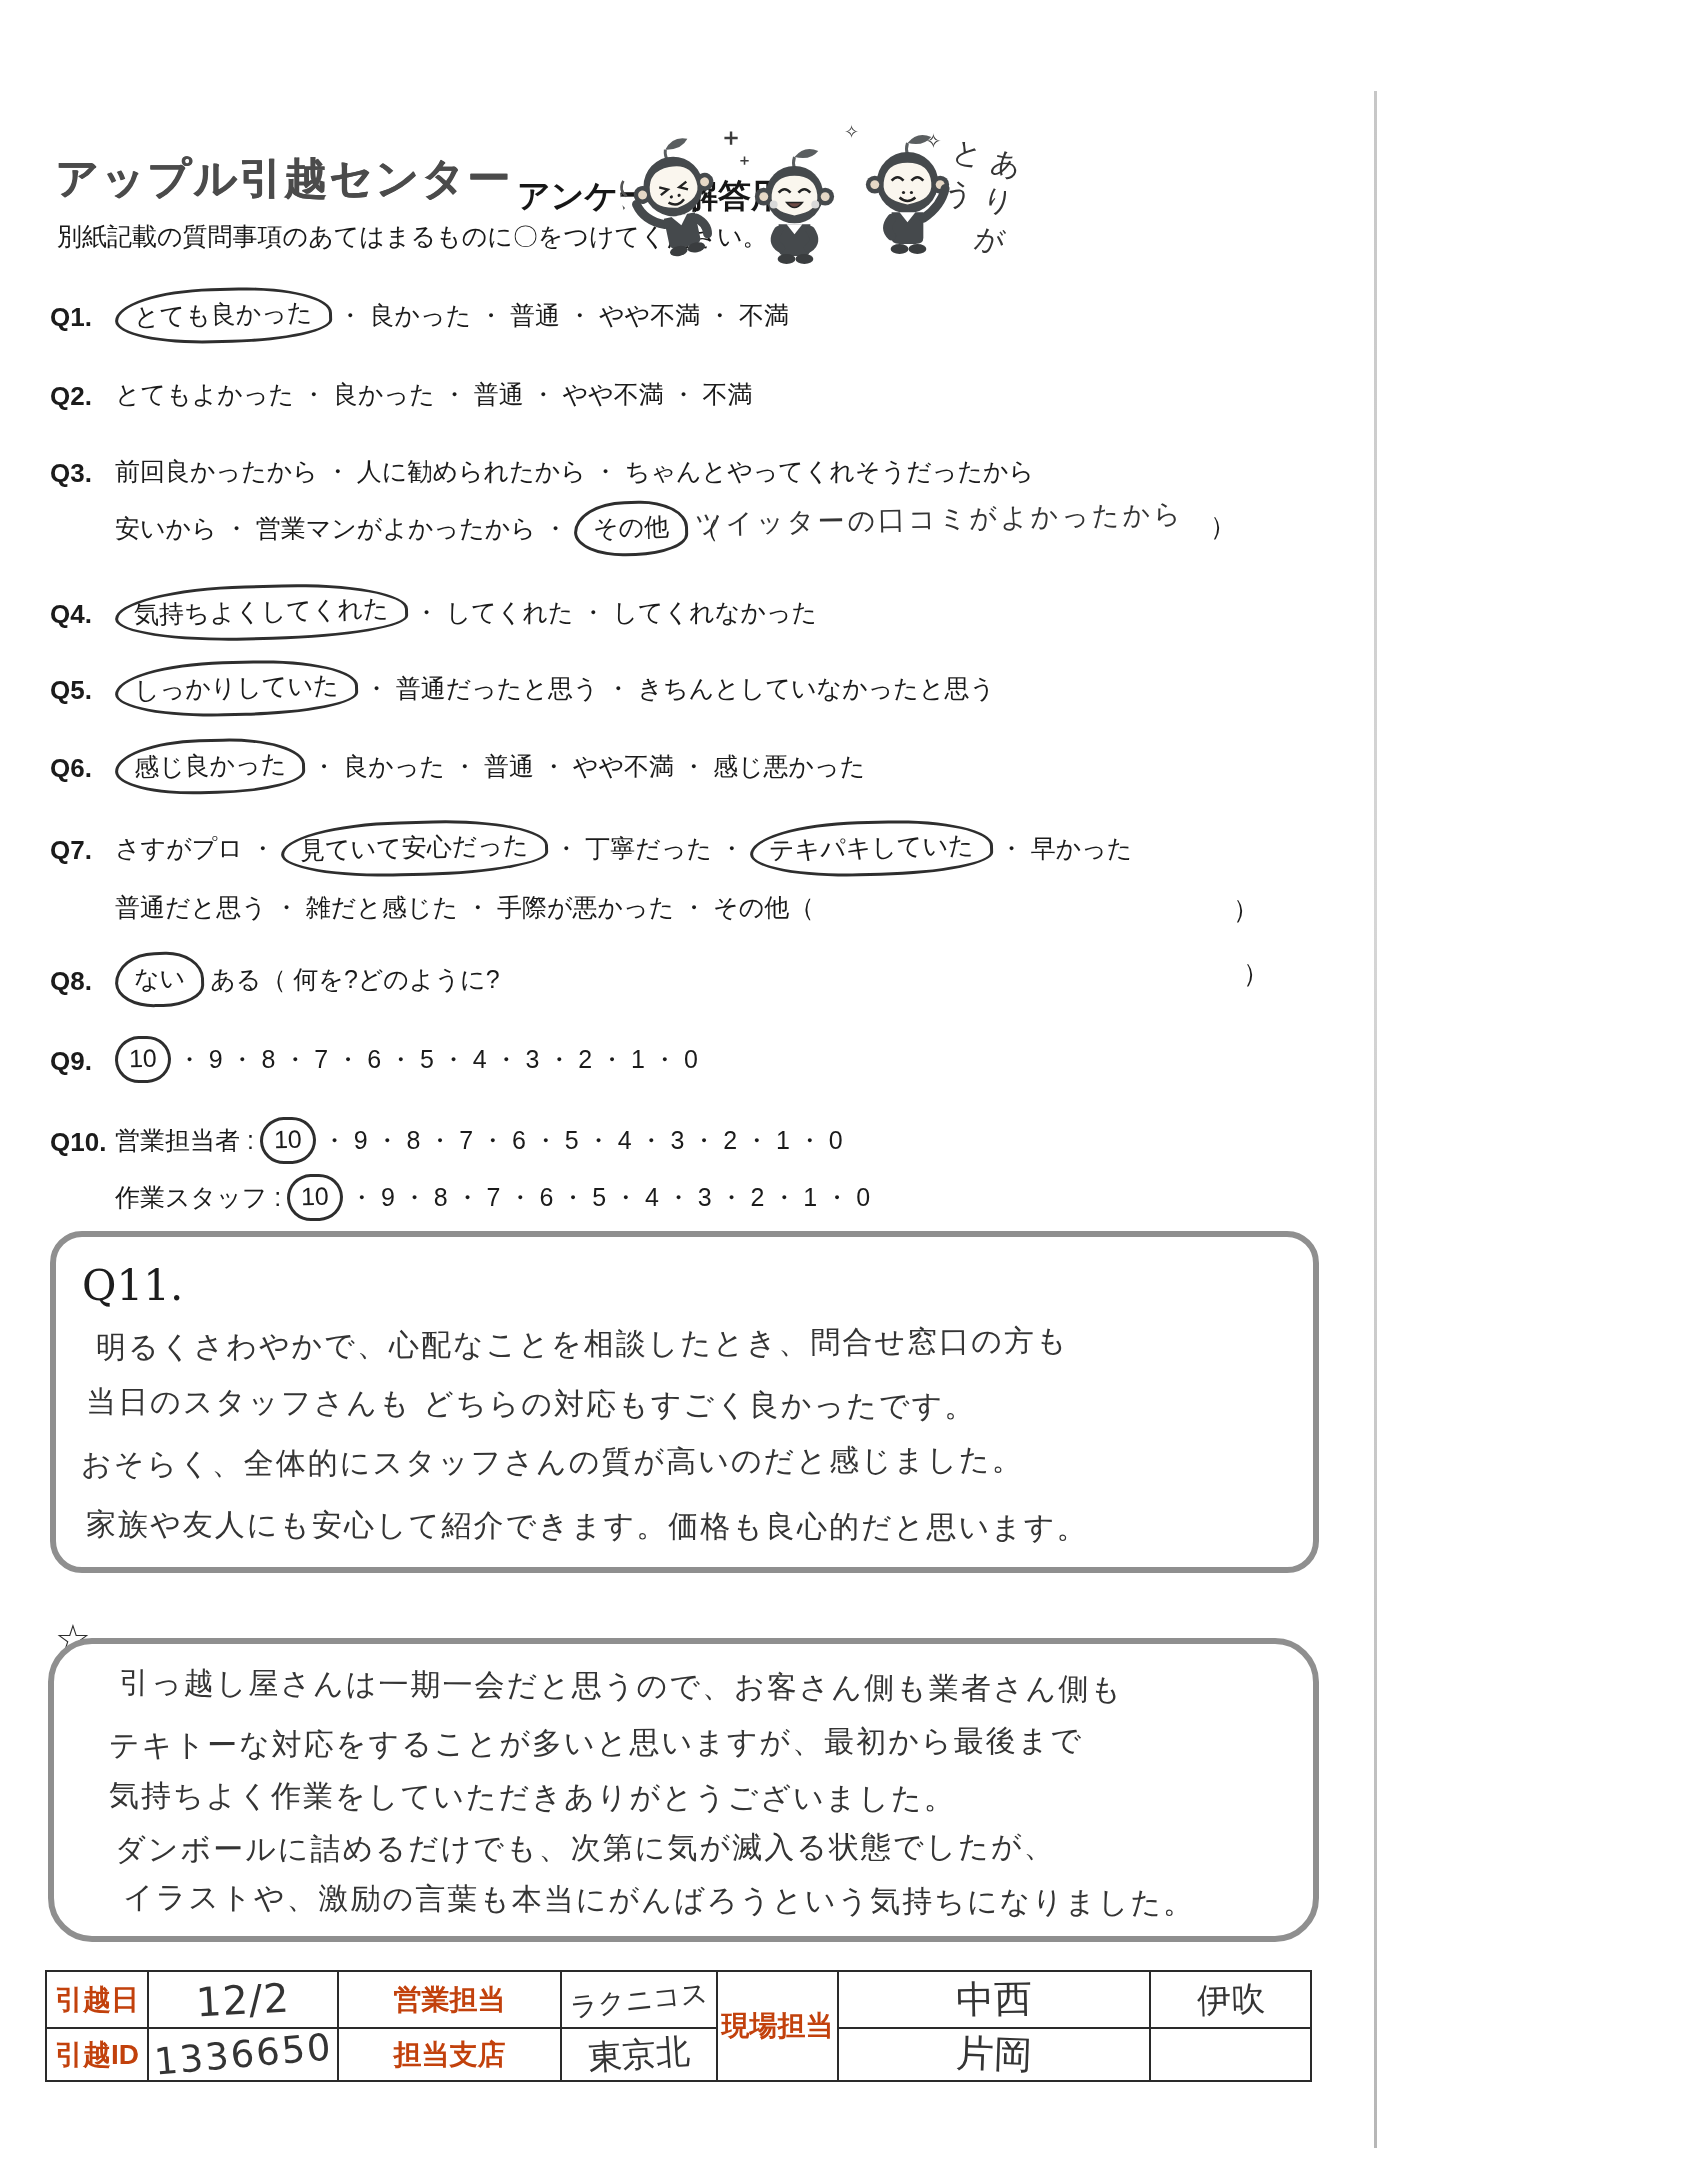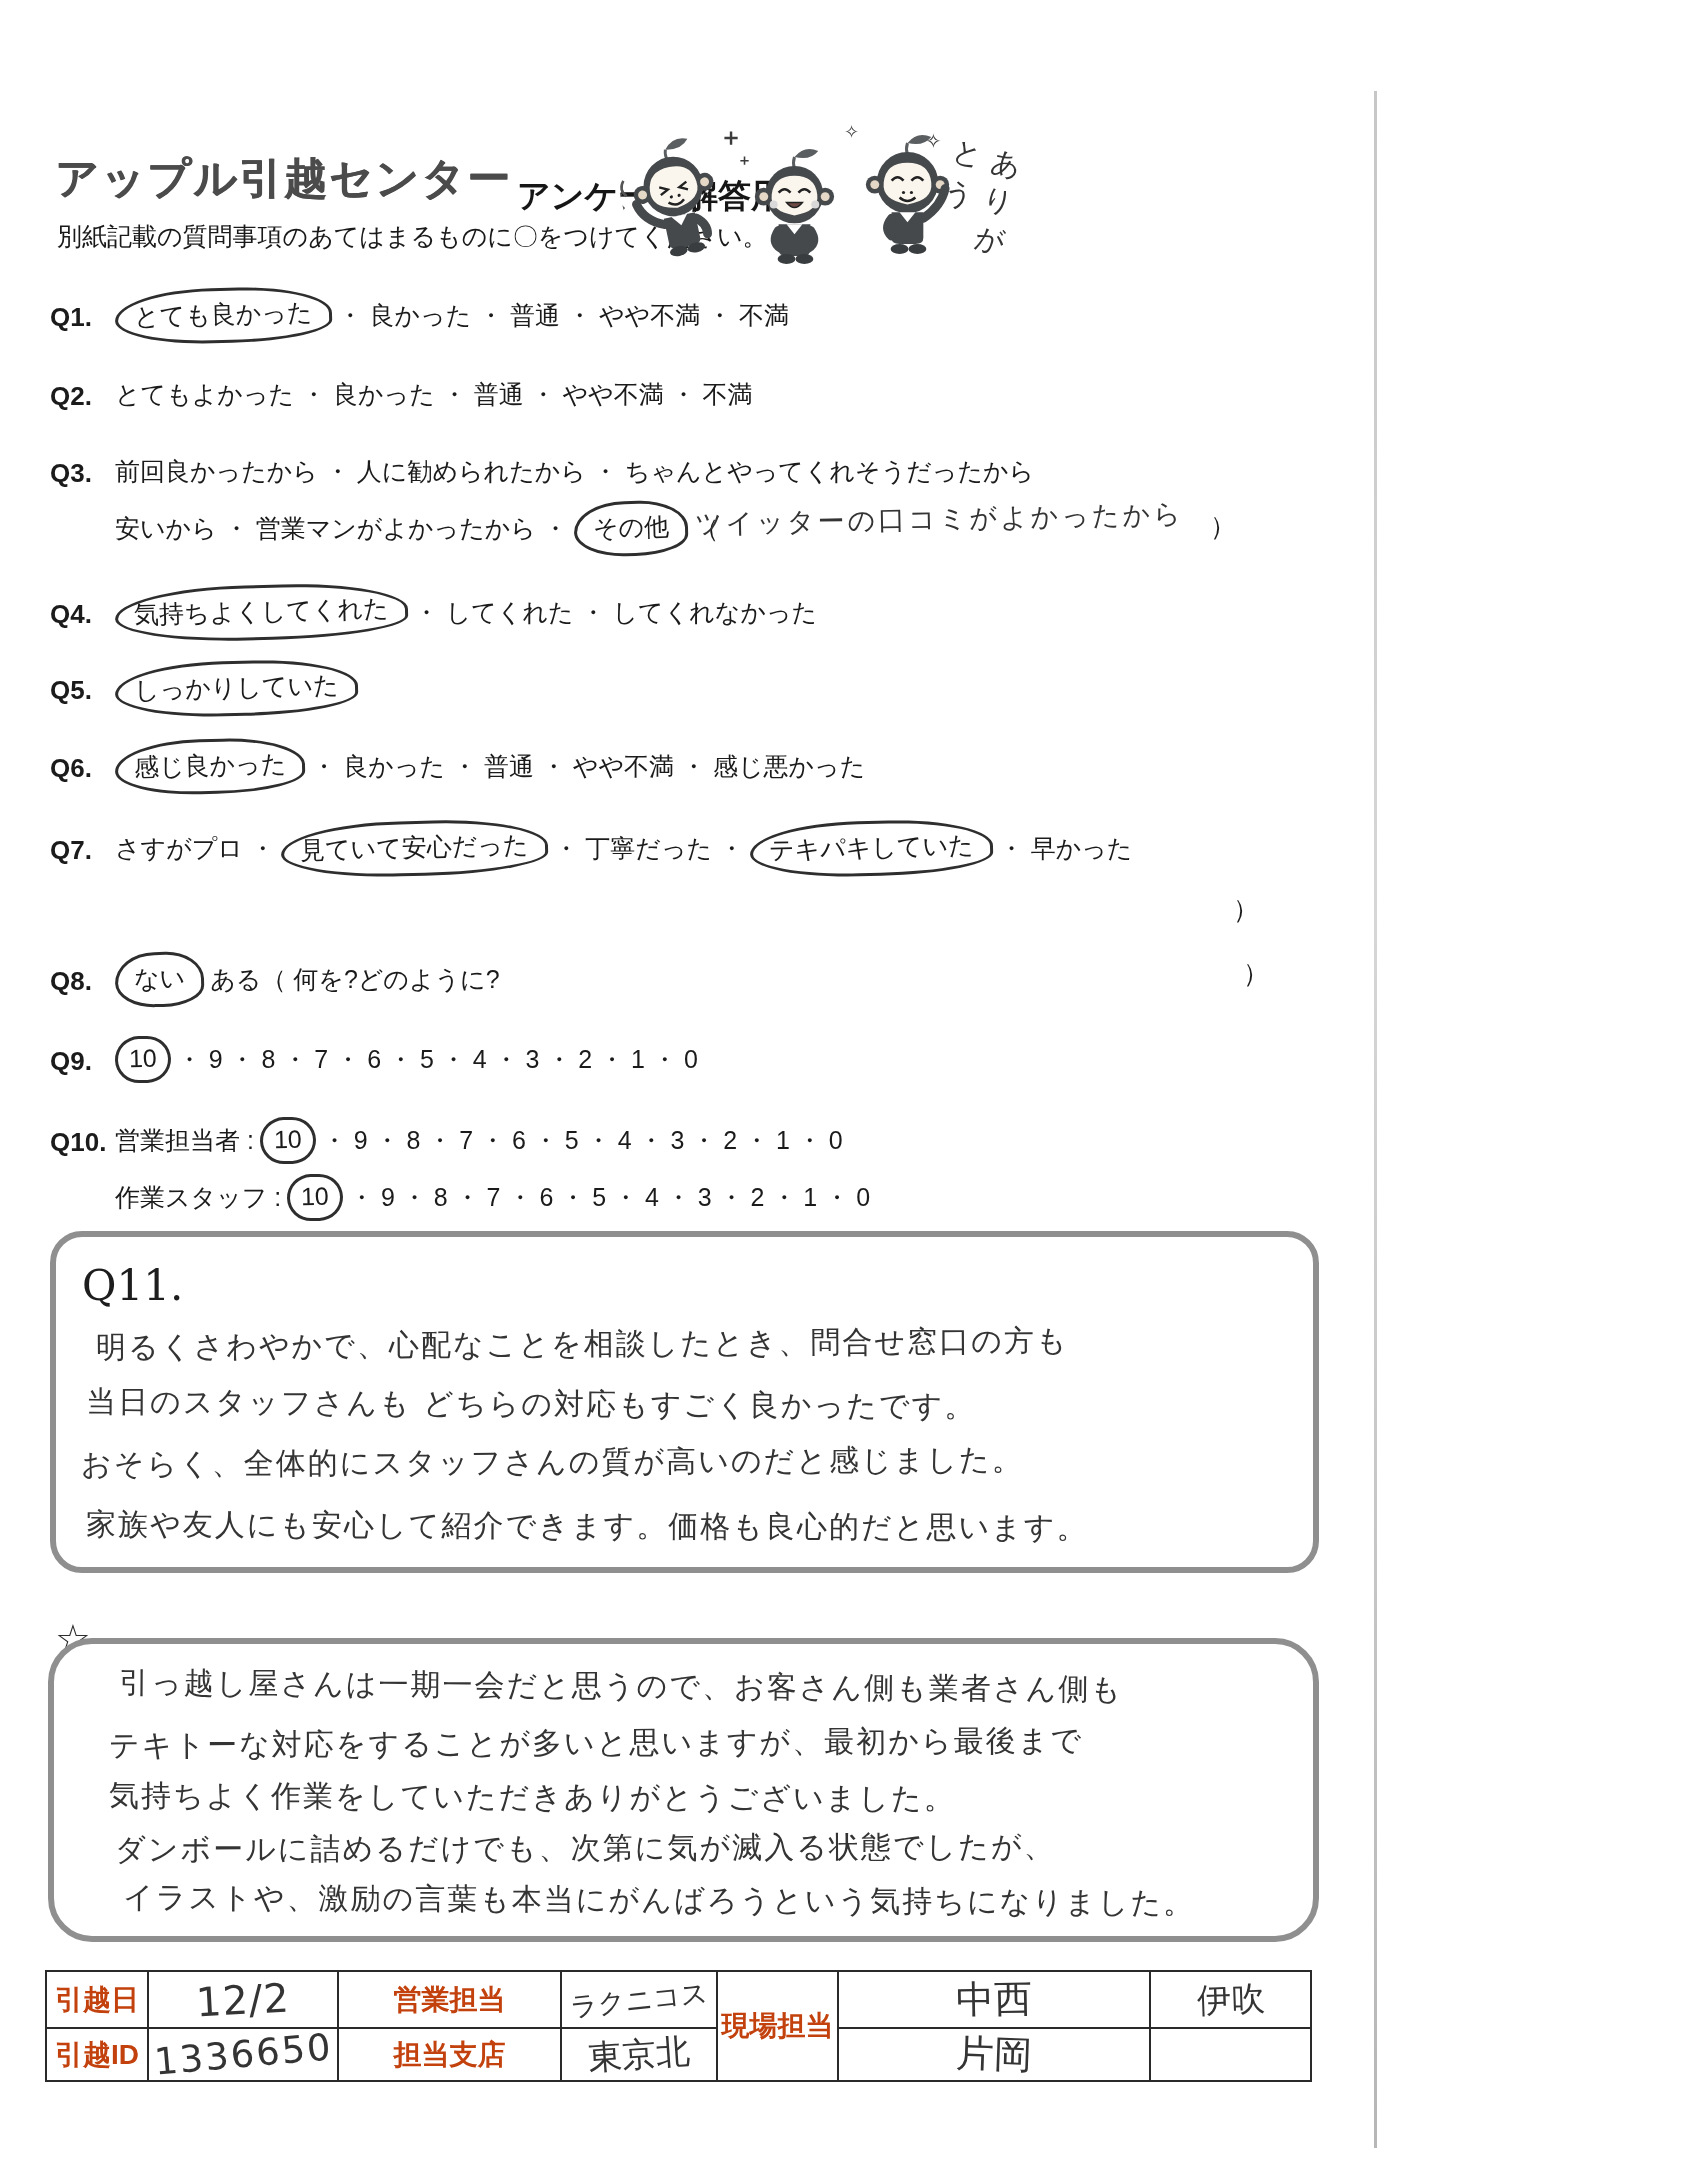--- a/index.html
+++ b/index.html
@@ -191,39 +191,45 @@
     <span class="qbody">
       <span class="circle"><span>気持ちよくしてくれた</span></span>
       <span>・ してくれた ・ してくれなかった</span>
     </span>
   </div>
 
   <div class="qrow" style="top:663px">
     <span class="qlabel">Q5.</span>
     <span class="qbody">
       <span class="circle"><span>しっかりしていた</span></span>
+      <span>・ 普通だったと思う ・ きちんとしていなかったと思う</span>
     </span>
   </div>
 
   <div class="qrow" style="top:741px">
     <span class="qlabel">Q6.</span>
     <span class="qbody">
       <span class="circle"><span>感じ良かった</span></span>
       <span>・ 良かった ・ 普通 ・ やや不満 ・ 感じ悪かった</span>
     </span>
   </div>
 
   <div class="qrow" style="top:823px">
     <span class="qlabel">Q7.</span>
     <span class="qbody">
       <span>さすがプロ ・</span>
       <span class="circle"><span>見ていて安心だった</span></span>
       <span>・ 丁寧だった ・</span>
       <span class="circle"><span>テキパキしていた</span></span>
       <span>・ 早かった</span>
+    </span>
+  </div>
+  <div class="qrow" style="top:882px">
+    <span class="qbody">
+      <span>普通だと思う ・ 雑だと感じた ・ 手際が悪かった ・ その他（</span>
     </span>
   </div>
   <span class="pclose" style="left:1233px;top:892px">）</span>
 
   <div class="qrow" style="top:954px">
     <span class="qlabel">Q8.</span>
     <span class="qbody">
       <span class="circle"><span>ない</span></span>
       <span>ある（ 何を?どのように?</span>
     </span>

